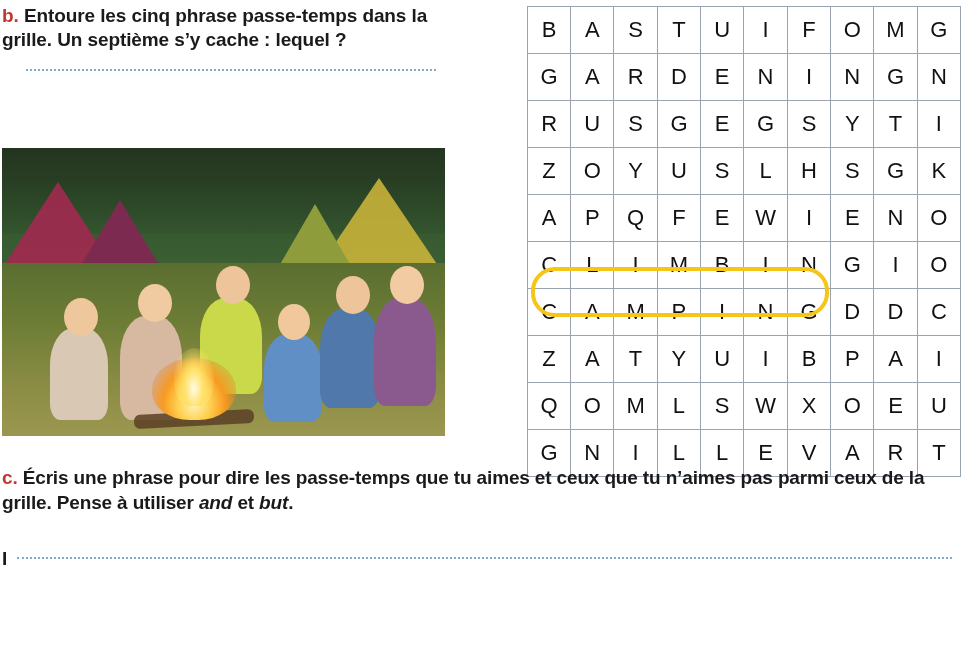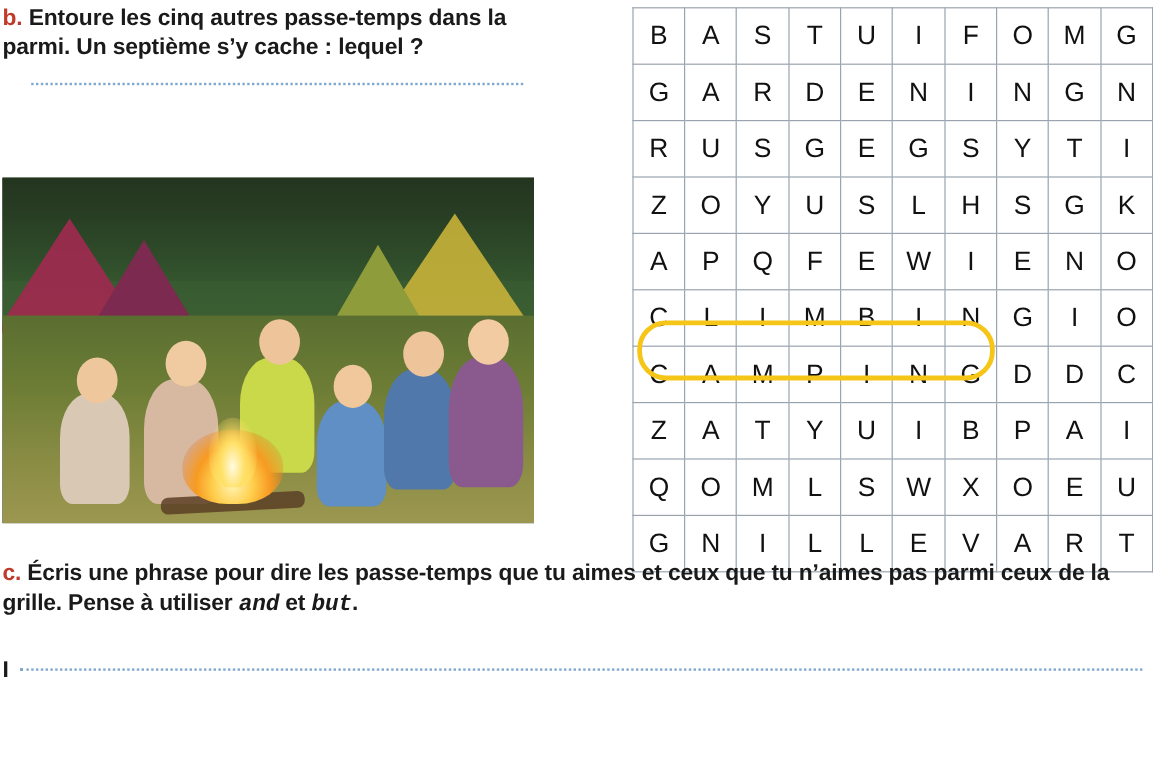--- a/index.html
+++ b/index.html
@@ -182,21 +182,20 @@
     font-size: 19px;
     font-weight: bold;
     line-height: 1.3;
     letter-spacing: -0.15px;
   }
   .question-c .label-c {
     color: #c0392b;
   }
   .question-c em {
     font-style: italic;
-    font-family: Liberation Mono, monospace;
   }
 
   .answer-line {
     position: absolute;
     left: 2px;
     top: 548px;
     width: 950px;
     display: flex;
     align-items: center;
   }
@@ -220,21 +219,21 @@
     display: flex;
     align-items: center;
   }
 </style>
 </head>
 <body>
 
 <div class="left-col">
   <div class="question-b">
     <span class="label-b">b.</span>
-    <span>Entoure les cinq autres passe-temps dans la parmi. Un septième s’y cache : lequel ?</span>
+    <span>Entoure les cinq phrase passe-temps dans la grille. Un septième s’y cache : lequel ?</span>
   </div>
   <div class="dotted-line"></div>
 </div>
 
 <div class="photo">
   <div class="sky"></div>
   <div class="treeline"></div>
   <div class="tent-left"></div>
   <div class="tent-left2"></div>
   <div class="tent-right"></div>

